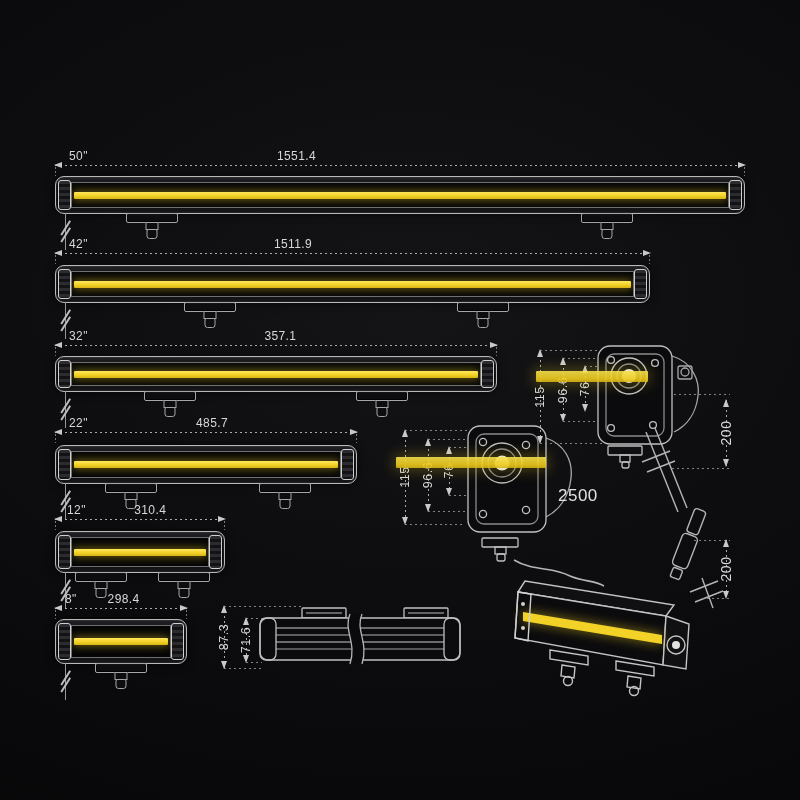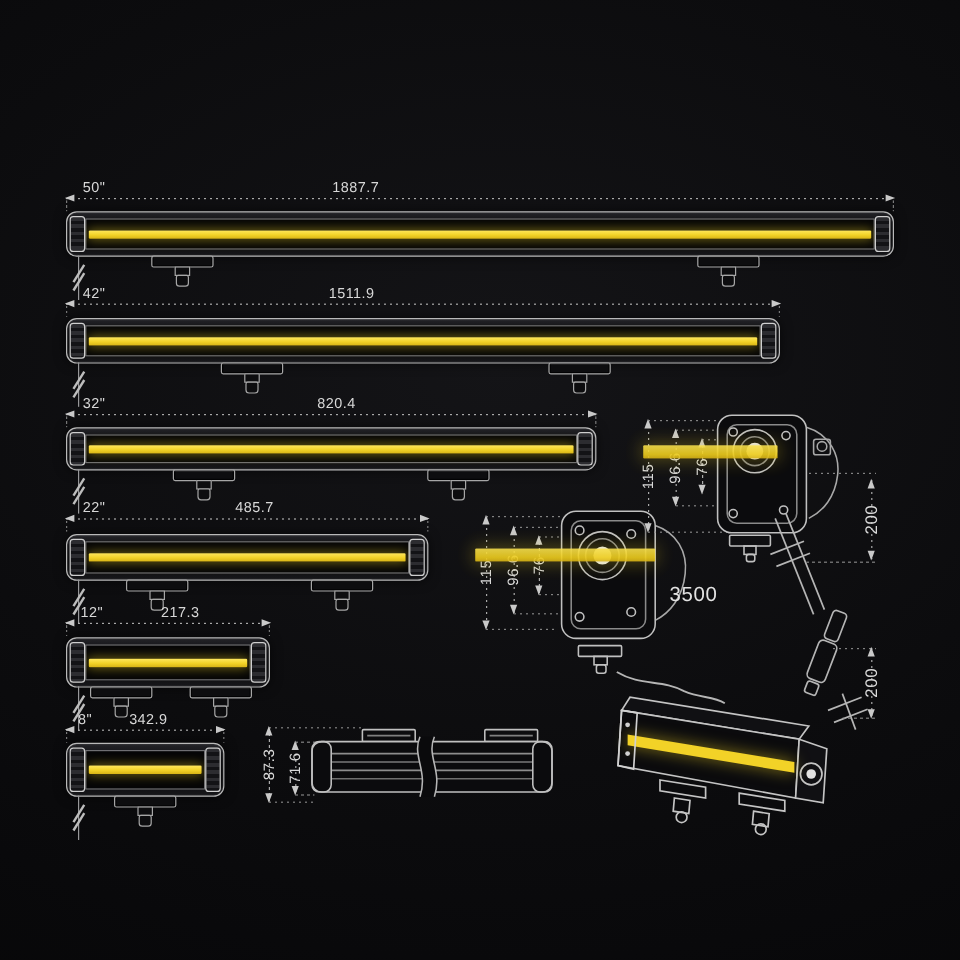--- a/index.html
+++ b/index.html
@@ -60,21 +60,21 @@
 
 <div id="stage">
 
   <div class="bargroup" style="left:55px;top:165px;width:690px;height:85px;">
     <div class="hdim" style="left:0;right:0;top:0;">
       <span class="ar l"></span>
       <span class="ar r"></span>
       <span class="ext" style="left:0;"></span>
       <span class="ext" style="right:0;"></span>
       <span class="dlabel" style="left:14px;">50"</span>
-      <span class="dlabel mm" style="left:35%;">1887.7</span>
+      <span class="dlabel mm" style="left:35%;">1551.4</span>
     </div>
     <div class="bar" style="top:11px;height:36px;">
       <div class="lens">
           <div class="stripe"></div>
         </div>
       <div class="cap cl"></div>
       <div class="cap cr"></div>
     </div>
     <div class="bracket" style="left:14%;top:48px;">
         <i class="plate"></i>
@@ -126,21 +126,21 @@
       </div>
   </div>
 
   <div class="bargroup" style="left:55px;top:345px;width:442px;height:85px;">
     <div class="hdim" style="left:0;right:0;top:0;">
       <span class="ar l"></span>
       <span class="ar r"></span>
       <span class="ext" style="left:0;"></span>
       <span class="ext" style="right:0;"></span>
       <span class="dlabel" style="left:14px;">32"</span>
-      <span class="dlabel mm" style="left:51%;">820.4</span>
+      <span class="dlabel mm" style="left:51%;">357.1</span>
     </div>
     <div class="bar" style="top:11px;height:34px;">
       <div class="lens">
           <div class="stripe"></div>
         </div>
       <div class="cap cl"></div>
       <div class="cap cr"></div>
     </div>
     <div class="bracket" style="left:26%;top:46px;">
         <i class="plate"></i>
@@ -192,21 +192,21 @@
       </div>
   </div>
 
   <div class="bargroup" style="left:55px;top:519px;width:170px;height:90px;">
     <div class="hdim" style="left:0;right:0;top:0;">
       <span class="ar l"></span>
       <span class="ar r"></span>
       <span class="ext" style="left:0;"></span>
       <span class="ext" style="right:0;"></span>
       <span class="dlabel" style="left:12px;">12"</span>
-      <span class="dlabel mm" style="left:56%;">217.3</span>
+      <span class="dlabel mm" style="left:56%;">310.4</span>
     </div>
     <div class="bar" style="top:12px;height:40px;">
       <div class="lens">
           <div class="stripe"></div>
         </div>
       <div class="cap cl"></div>
       <div class="cap cr"></div>
     </div>
     <div class="bracket" style="left:27%;top:53px;">
         <i class="plate"></i>
@@ -225,21 +225,21 @@
       </div>
   </div>
 
   <div class="bargroup" style="left:55px;top:608px;width:132px;height:92px;">
     <div class="hdim" style="left:0;right:0;top:0;">
       <span class="ar l"></span>
       <span class="ar r"></span>
       <span class="ext" style="left:0;"></span>
       <span class="ext" style="right:0;"></span>
       <span class="dlabel" style="left:10px;">8"</span>
-      <span class="dlabel mm" style="left:52%;">342.9</span>
+      <span class="dlabel mm" style="left:52%;">298.4</span>
     </div>
     <div class="bar" style="top:11px;height:43px;">
       <div class="lens">
           <div class="stripe"></div>
         </div>
       <div class="cap cl"></div>
       <div class="cap cr"></div>
     </div>
     <div class="bracket" style="left:50%;top:55px;">
         <i class="plate"></i>
@@ -287,21 +287,21 @@
         <circle cx="74" cy="25" r="3.6"></circle>
       <circle cx="31" cy="94" r="3.6"></circle>
         <circle cx="74" cy="90" r="3.6"></circle>
       <rect x="30" y="118" width="36" height="9" rx="1"></rect>
       <rect x="43" y="127" width="11" height="7"></rect>
       <rect x="45" y="134" width="8" height="7" rx="2"></rect>
       <path d="M62,140 C82,152 100,146 118,156 C132,162 142,160 152,166" stroke="#b5b5b5" stroke-width="1.6"></path>
     </g>
   </svg>
   <div class="beam" style="left:396px;top:457px;width:150px;"></div>
-  <span class="biglabel lab" style="left:558px;top:486px;">3500</span>
+  <span class="biglabel lab" style="left:558px;top:486px;">2500</span>
 
   <div class="vdim" style="left:540px;top:350px;height:93px;">
     <span class="ar u"></span>
       <span class="ar d"></span>
     <span class="vlabel">115</span>
   </div>
   <div class="vdim" style="left:563px;top:358px;height:63px;">
     <span class="ar u"></span>
       <span class="ar d"></span>
     <span class="vlabel">96.6</span>

